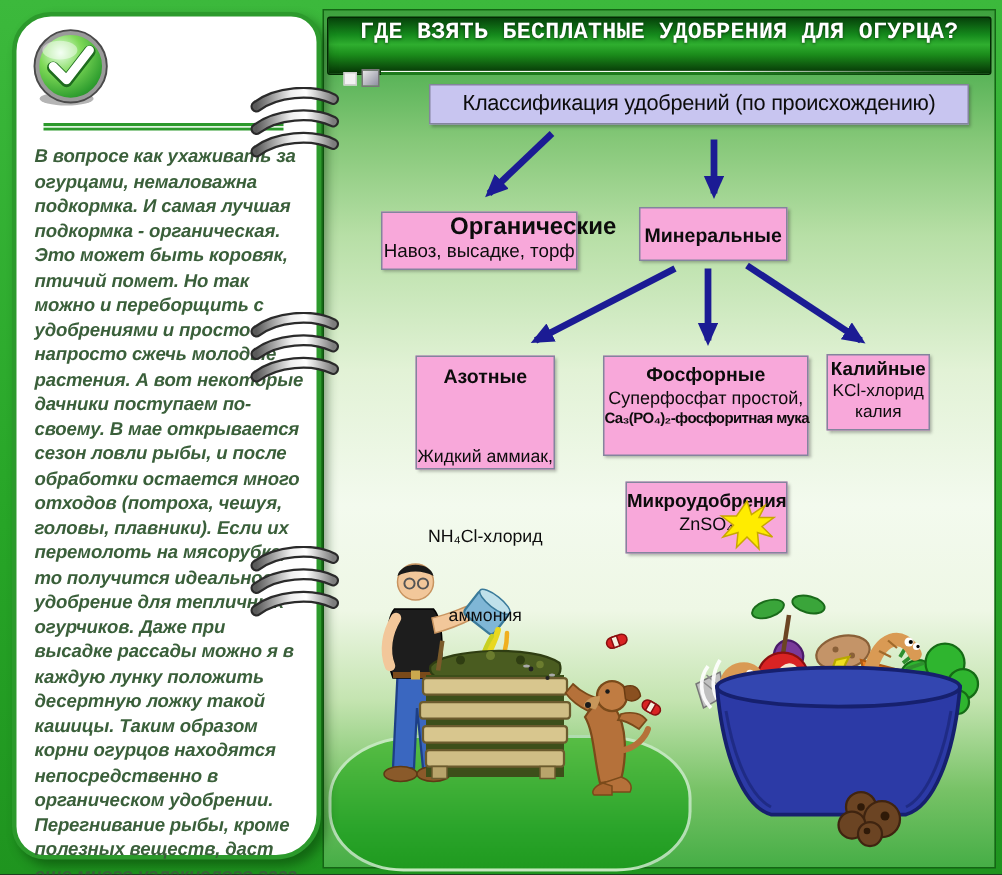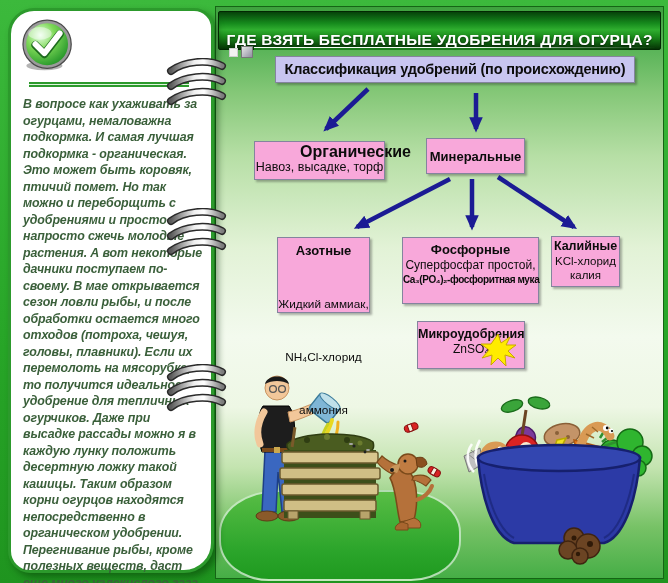--- a/index.html
+++ b/index.html
@@ -9,38 +9,38 @@
   
   .panel{position:absolute;left:215px;top:6px;width:447px;height:571px;
          border:1px solid #156515;
          background:linear-gradient(180deg,#3ea23e 0px,#5cb55a 45px,#84c777 85px,
            #b7dfa6 150px,#e2f2d6 240px,#f3faee 330px,#eef7e5 400px,
            #c4e4b0 460px,#77c266 520px,#46ae46 571px);}
   .banner{position:absolute;left:2px;top:4px;right:2px;height:37px;
           background:linear-gradient(180deg,#06420a 0%,#15891c 30%,#2fae2f 48%,#1b8c1b 66%,#titleshadow 80%,#053305 100%);
           background:linear-gradient(180deg,#06420a 0%,#15891c 30%,#2fae2f 48%,#1b8c1b 66%,#053305 100%);
           border:1px solid #032803;border-radius:2px;
-          display:flex;align-items:flex-end;justify-content:center;}
+          display:flex;align-items:flex-start;justify-content:center;font-family:Liberation Mono, monospace;}
   .banner .title{color:#ffffff;font-weight:bold;font-size:15.5px;letter-spacing:.2px;
                  text-shadow:0 1px 2px rgba(0,0,0,.55);white-space:nowrap;}
   .sq-white{position:absolute;left:229px;top:48px;width:7px;height:7px;background:#f2f2f2;border:1px solid #cfcfcf;z-index:4;}
   .sq-gray{position:absolute;left:241px;top:46px;width:10px;height:10px;
            background:linear-gradient(135deg,#e8e8e8,#8f8fa0);border:1px solid #777;z-index:4;}
   .underline{position:absolute;left:254px;top:47px;width:402px;height:3px;z-index:4;
              background:linear-gradient(180deg,#f4fbf4 0 38%,#1d7a1d 38% 100%);
              -webkit-mask-image:linear-gradient(90deg,#000 0%,#000 55%,transparent 100%);
              mask-image:linear-gradient(90deg,#000 0%,#000 55%,transparent 100%);}
   
   .fbox{position:absolute;border:1px solid #84849e;box-shadow:1.5px 1.5px 2px rgba(40,40,40,.35);
         text-align:center;color:#0c0c0c;z-index:5;}
   .lav{background:#c8c5f0;}
   .pink{background:#f8a8da;}
   .fbox .t{font-weight:bold;}
-  #node-classification{left:275px;top:56px;width:358px;height:25px;
-        font-weight:bold;font-size:14.5px;line-height:25px;letter-spacing:-.2px;}
+  #node-classification{left:286px;top:56px;width:358px;height:25px;
+        font-weight:normal;font-size:14.5px;line-height:25px;letter-spacing:-.2px;}
   #node-organic{left:254px;top:141px;width:129px;height:35px;padding-top:2px;}
   #node-organic .t{font-size:16px;line-height:16px;margin-left:45px;}
   #node-organic .s{font-size:12.5px;line-height:15px;}
   #node-mineral{left:426px;top:138px;width:97px;height:34px;display:flex;align-items:center;justify-content:center;
         font-weight:bold;font-size:13px;}
   #node-nitrogen{left:277px;top:237px;width:91px;height:69px;padding-top:5px;}
   #node-nitrogen .t{font-size:13px;line-height:16px;}
   #node-nitrogen .s{font-size:11.8px;line-height:15px;margin-top:38px;}
   #node-phosphate{left:402px;top:237px;width:135px;height:61px;padding-top:4px;}
   #node-phosphate .t{font-size:13px;line-height:16px;}

